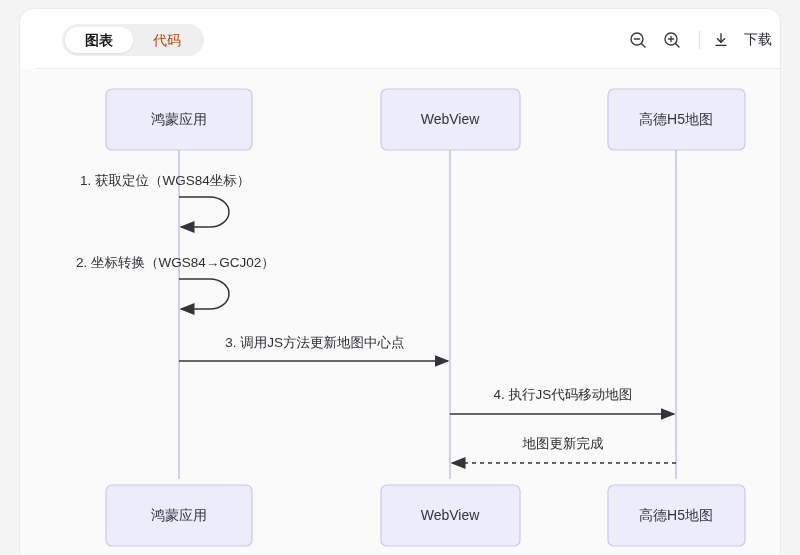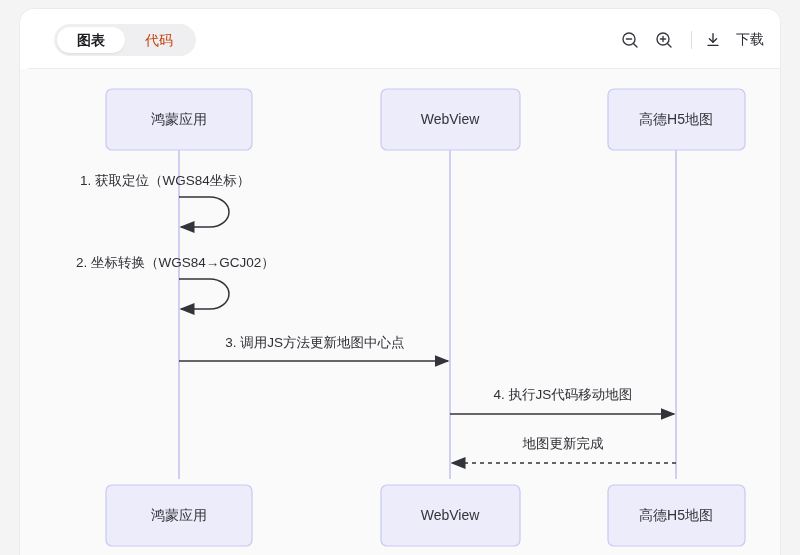--- a/index.html
+++ b/index.html
@@ -28,21 +28,21 @@
     height: 546px;
     background: #ffffff;
     border-radius: 14px 14px 0 0;
     box-shadow: 0 0 0 1px rgba(0,0,0,0.035);
     overflow: hidden;
   }
 
   
   .toolbar {
     position: absolute;
-    left: 8px;
+    left: 16px;
     top: 0;
     width: 760px;
     height: 60px;
     background: #ffffff;
     border-bottom: 1px solid #ededf0;
     box-sizing: border-box;
   }
 
   .tabs {
     position: absolute;

